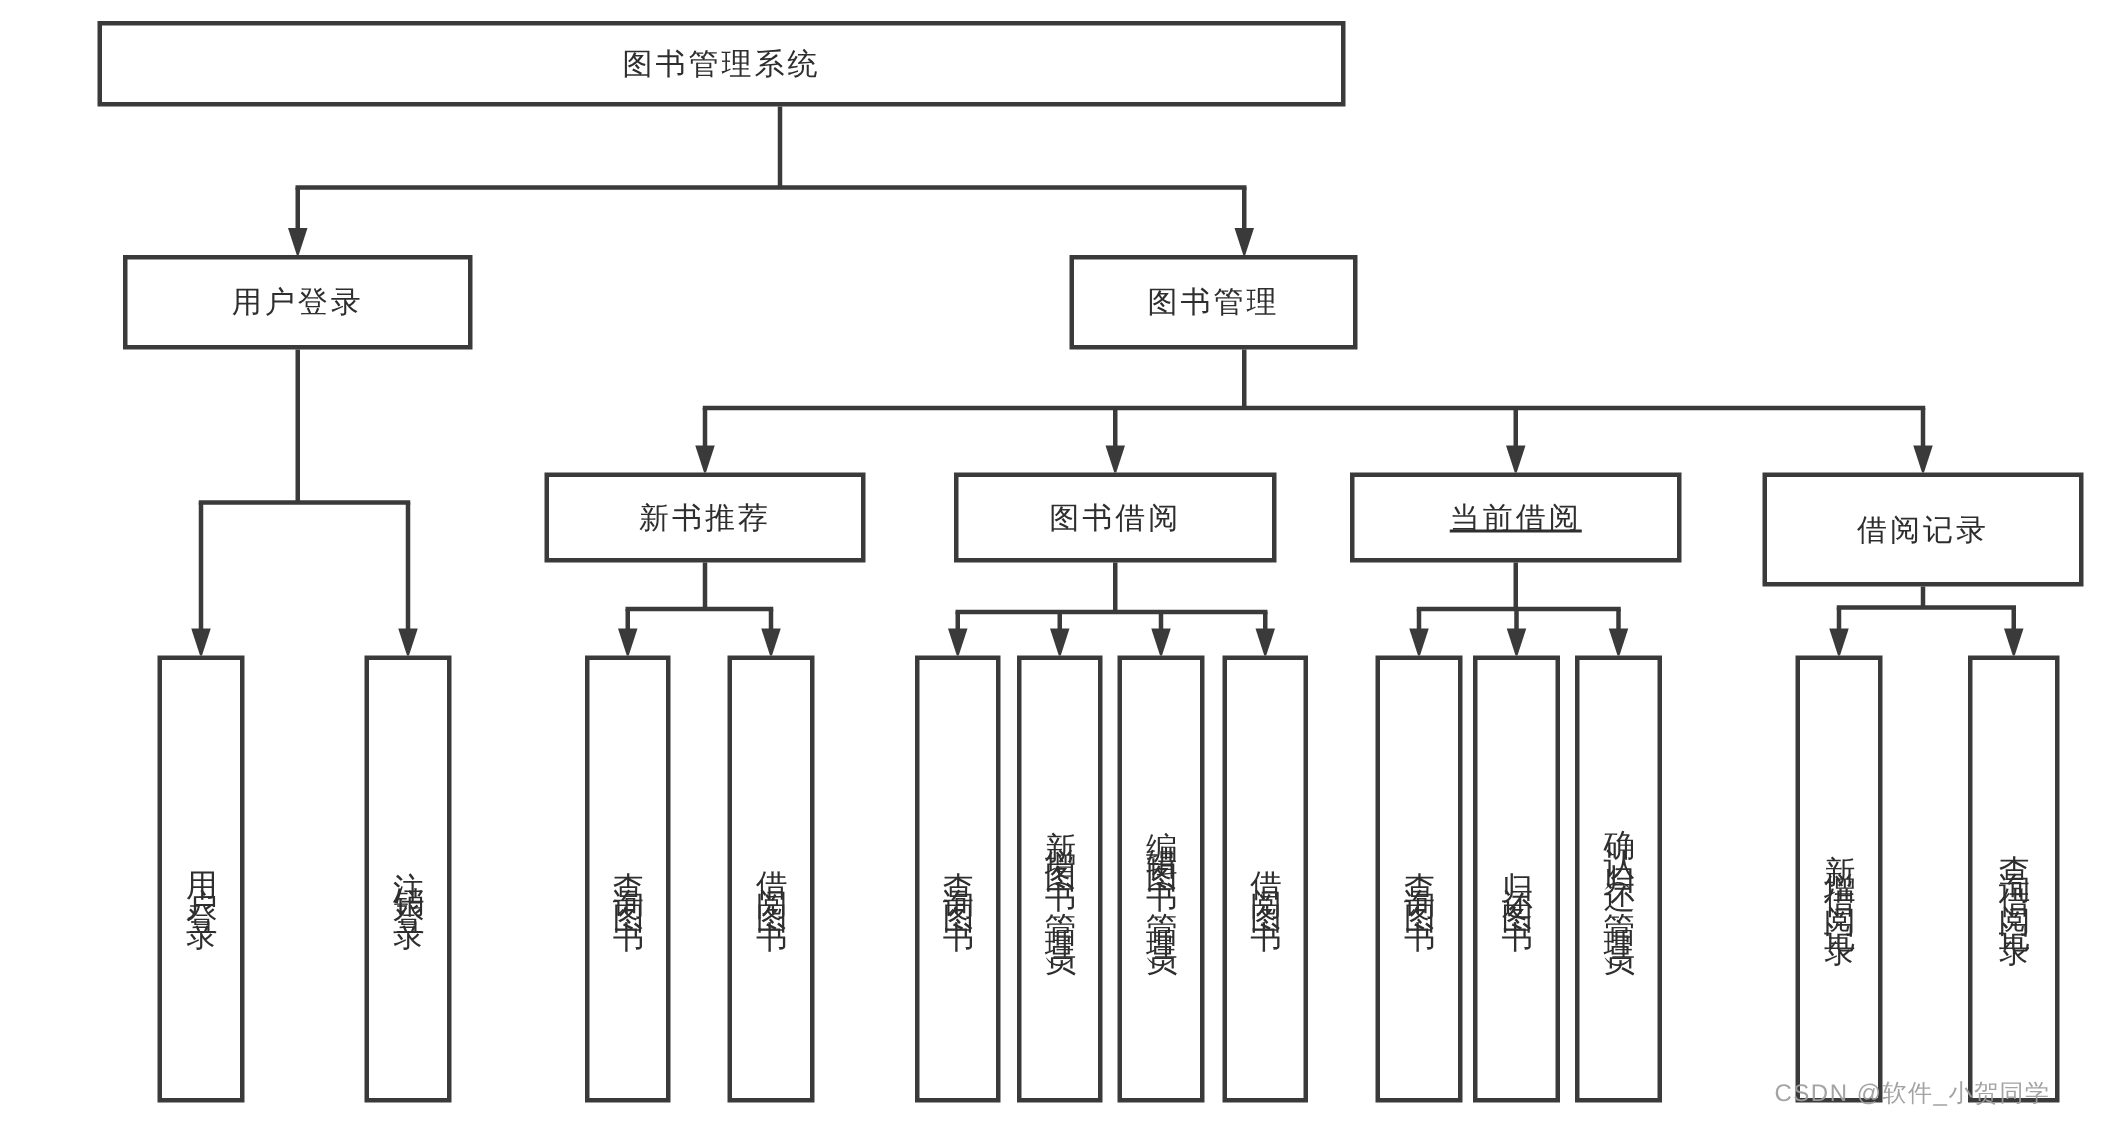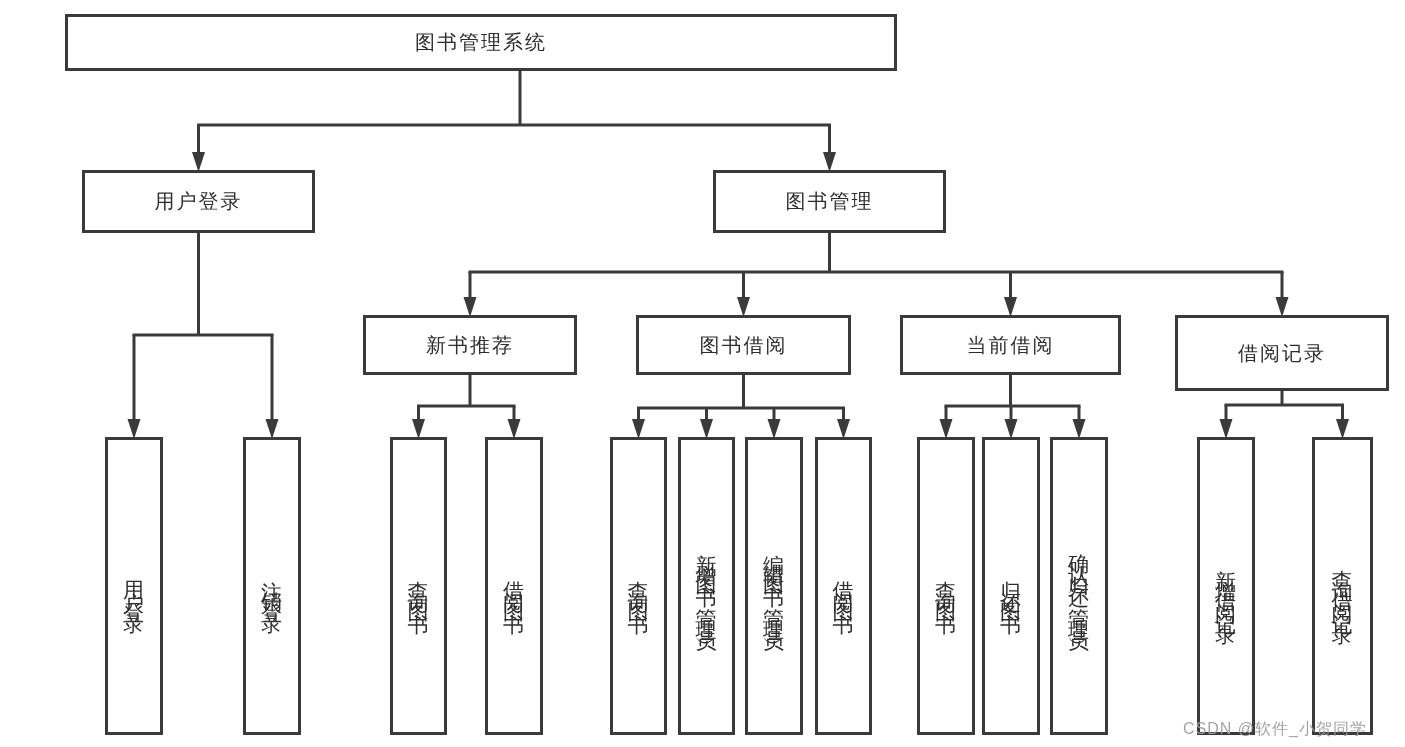--- a/index.html
+++ b/index.html
@@ -100,30 +100,30 @@
       <line x1="1342.5" y1="405" x2="1342.5" y2="423" stroke="#3a3a3a" stroke-width="3"></line>
       <polygon points="1336,419 1349,419 1342.5,439" fill="#3a3a3a"></polygon>
     </svg>
   <div class="watermark" style="left:1183px; top:719px;">CSDN @软件_小贺同学</div>
 <div class="node" style="left: 22px; top: 14px; width: 832px; height: 57px; margin-left: 43px;">
       <span>图书管理系统</span>
     </div>
     <div class="node" style="left: 82px; top: 170px; width: 233px; height: 63px;">
       <span>用户登录</span>
     </div>
-    <div class="node" style="left: 713px; top: 170px; width: 233px; height: 63px;">
+    <div class="node" style="left: 713px; top: 170px; width: 192px; height: 63px;">
       <span>图书管理</span>
     </div>
     <div class="node" style="left: 636px; top: 315px; width: 215px; height: 60px;">
       <span>图书借阅</span>
     </div>
     <div class="node" style="left: 363px; top: 315px; width: 214px; height: 60px;">
       <span>新书推荐</span>
     </div>
-    <div class="node" style="left: 900px; top: 315px; width: 221px; height: 60px;">
+    <div class="node" style="left: 900px; top: 315px; width: 221px; height: 60px; text-decoration: underline;">
       <span>当前借阅</span>
     </div>
     <div class="node" style="left: 1175px; top: 315px; width: 214px; height: 76px;">
       <span>借阅记录</span>
     </div>
     <div class="node v" style="left: 105px; top: 437px; width: 58px; height: 298px;">
       <span>用户登录</span>
     </div>
     <div class="node v" style="left: 243px; top: 437px; width: 58px; height: 298px;">
       <span>注销登录</span>

